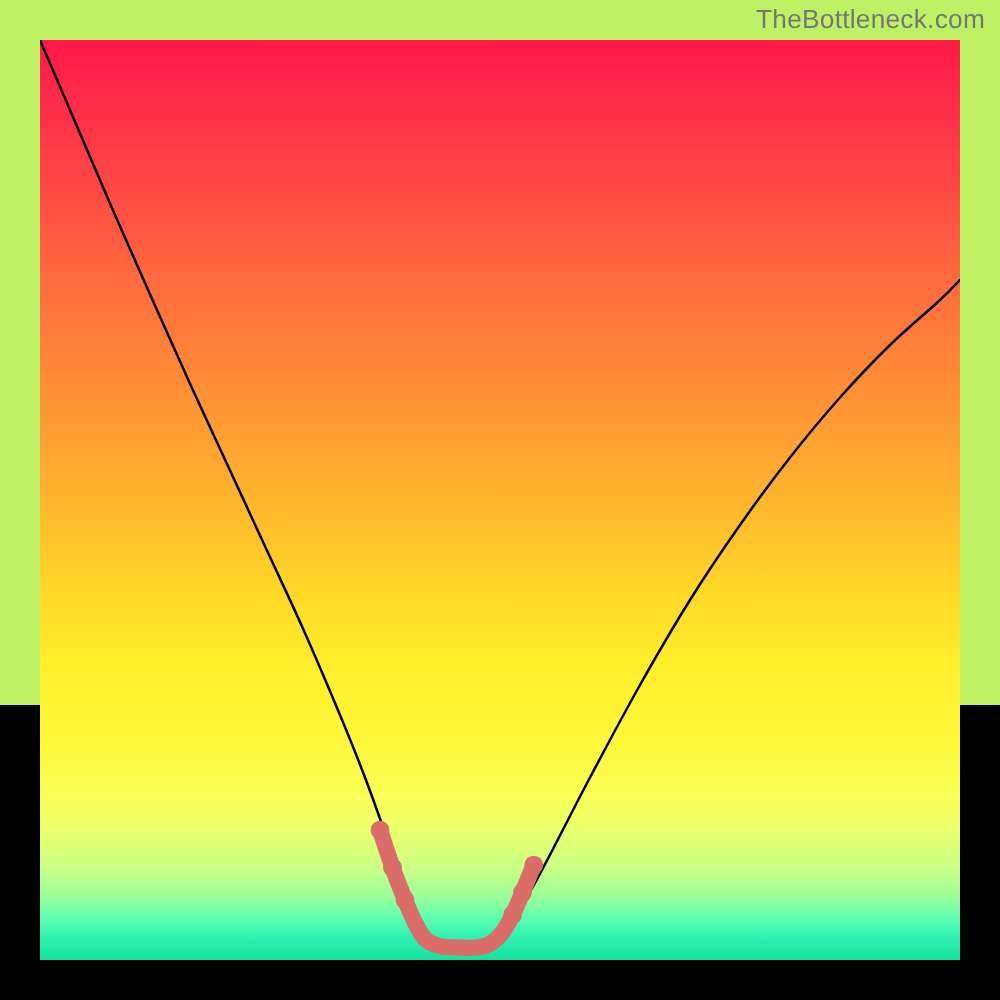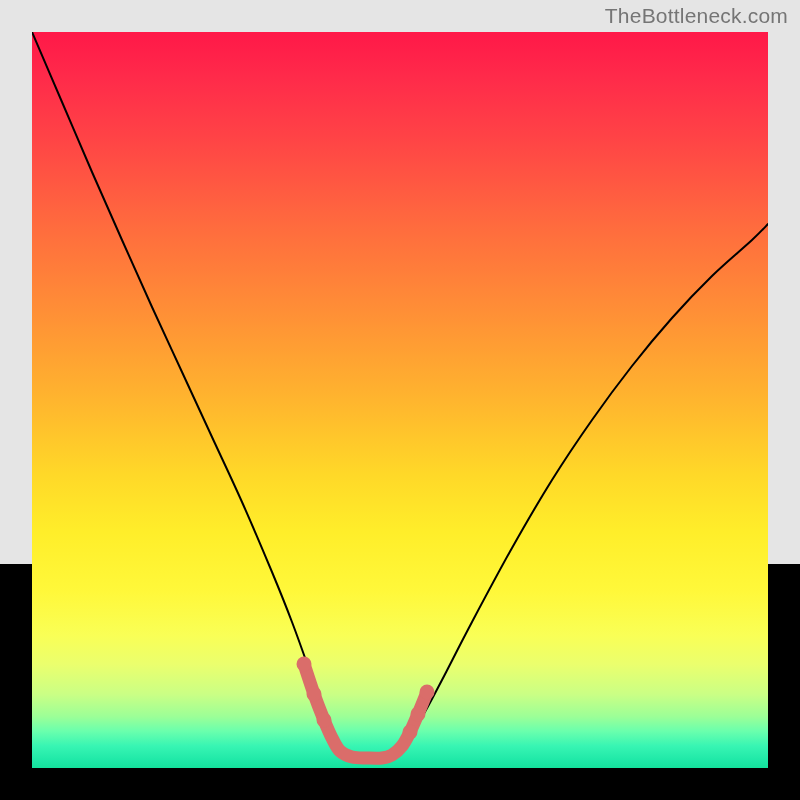--- a/index.html
+++ b/index.html
@@ -8,21 +8,21 @@
     width: 800px;
     height: 800px;
     overflow: hidden;
     background: #000;
     font-family: Arial, Helvetica, sans-serif;
   }
   .frame {
     position: relative;
     width: 800px;
     height: 564px;
-    background: #e5e5e5;
+    background: #bef264;
   }
   .watermark {
     position: absolute;
     top: 4px;
     right: 12px;
     color: #757575;
     font-size: 21px;
     font-weight: 400;
     letter-spacing: 0.2px;
     z-index: 10;

